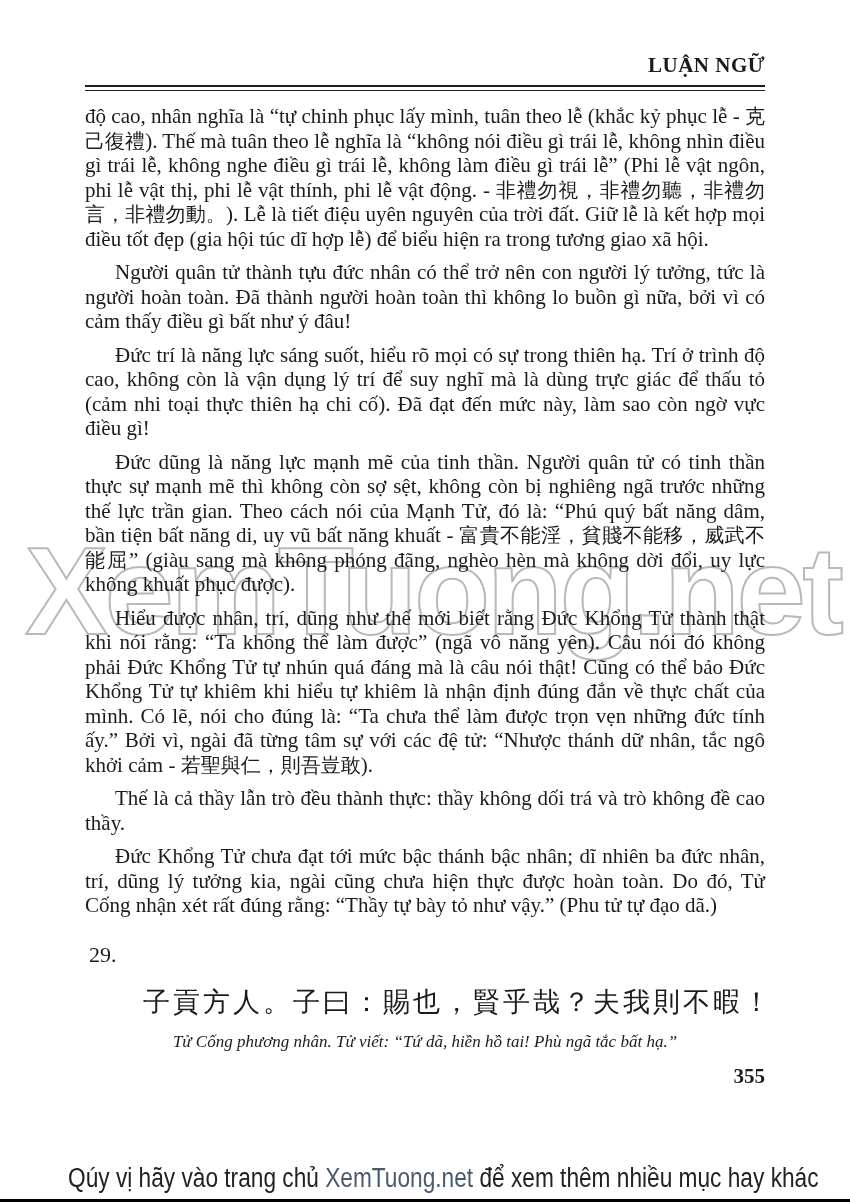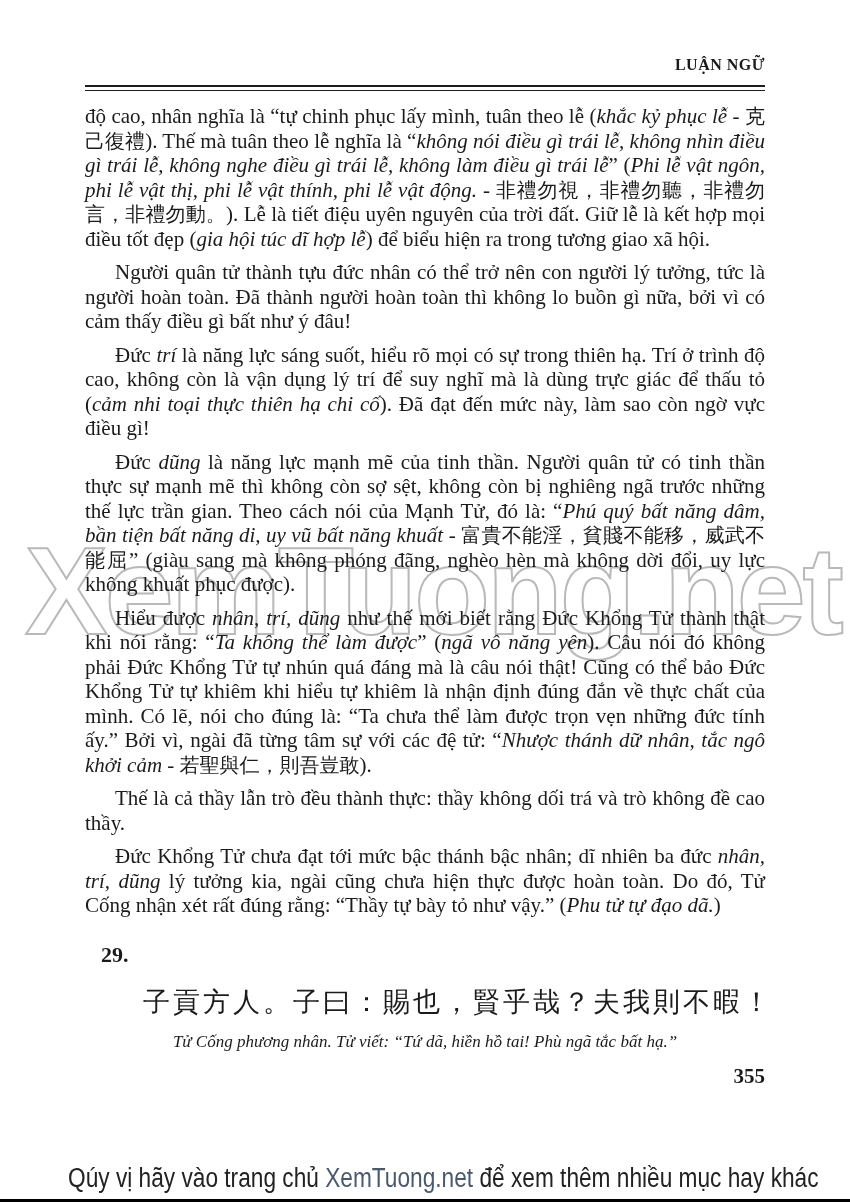--- a/index.html
+++ b/index.html
@@ -26,44 +26,44 @@
     user-select:none;
   }
   .content {
     position:absolute;
     left:85px; top:52px; width:680px;
     z-index:2;
   }
   .header-title {
     text-align:right;
     font-weight:bold;
-    font-size:16px;
+    font-size:21px;
     line-height:26px;
     letter-spacing:0.5px;
   }
   .header-rule {
     margin-top:7px;
     height:3px;
     border-top:2px solid #1d1d1d;
     border-bottom:1px solid #1d1d1d;
   }
   .body-text {
     margin-top:13px;
     font-size:21px;
     line-height:24.5px;
     text-align:justify;
   }
   .para { margin:0 0 9px 0; }
   .para.indent { text-indent:30px; }
-  .it { font-style:italic; }
+  .it { }
   .cjk { font-style:normal; font-family:"DejaVu Sans", sans-serif; font-size:20px; }
   .section-num {
-    font-weight:bold;
+    font-weight:normal;
     font-size:22px;
-    margin:24px 0 0 16px;
+    margin:24px 0 0 4px;
   }
   .cn-quote {
     font-size:27px;
     line-height:36px;
     margin:16px 0 0 58px;
     letter-spacing:3px;
     font-family:Liberation Sans, sans-serif;
     white-space:nowrap;
   }
   .translit {

